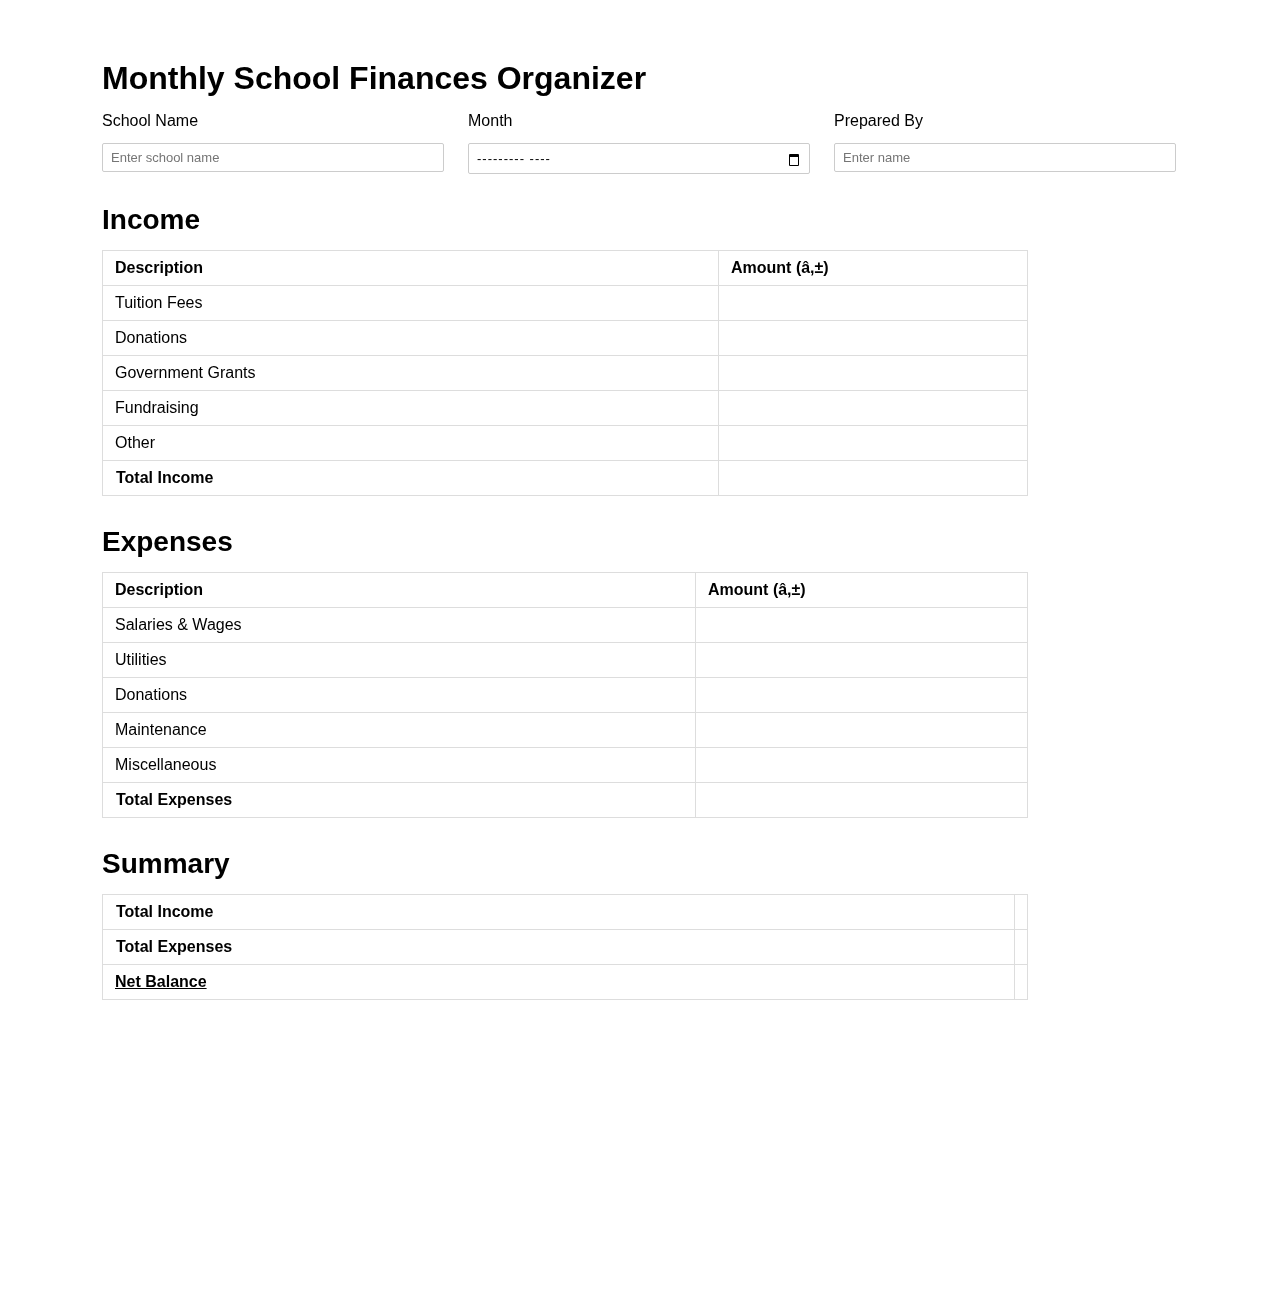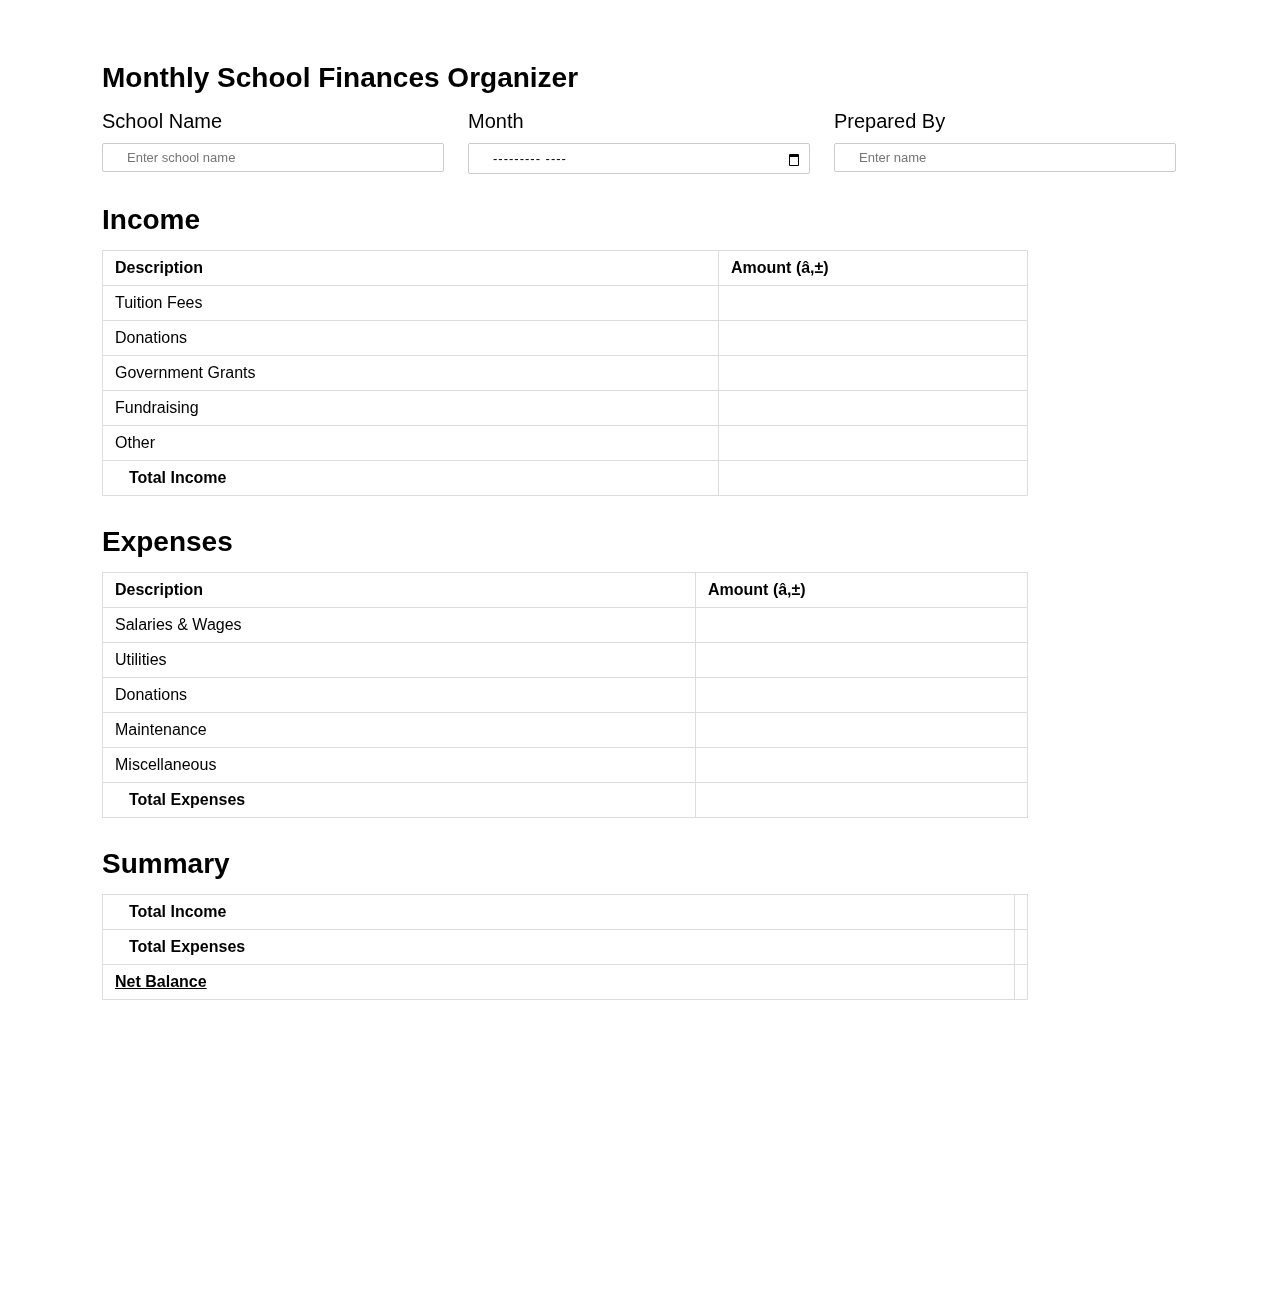--- a/index.html
+++ b/index.html
@@ -1,31 +1,31 @@
 <!DOCTYPE html>
 <html><head>
 <meta charset="utf-8">
 <style>
   html, body { margin:0; padding:0; background:#ffffff; }
   body { font-family: "Liberation Sans", sans-serif; color:#000; width:1278px; height:1300px; }
   .container { position:absolute; left:102px; top:0; width:1074px; }
-  h1 { position:absolute; top:58px; left:0; margin:0; font-size:28px; font-weight:bold; line-height:40px; white-space:nowrap; }
+  h1 { position:absolute; top:58px; left:0; margin:0; font-size:32px; font-weight:bold; line-height:40px; white-space:nowrap; }
   .fields { position:absolute; top:111px; left:0; width:1074px; display:flex; gap:24px; }
   .field { flex:1; display:flex; flex-direction:column; }
-  .field label { font-size:20px; line-height:20px; height:20px; margin-bottom:12px; }
-  .input { box-sizing:border-box; height:29px; border:1px solid #ccc; border-radius:2px; font-size:13px; color:#757575; padding:0 24px; display:flex; align-items:center; background:#fff; }
+  .field label { font-size:16px; line-height:20px; height:20px; margin-bottom:12px; }
+  .input { box-sizing:border-box; height:29px; border:1px solid #ccc; border-radius:2px; font-size:13px; color:#757575; padding:0 8px; display:flex; align-items:center; background:#fff; }
   .input.month { height:31px; color:#000; justify-content:space-between; padding-right:10px; }
   .month-mask { letter-spacing:1px; font-size:13px; }
   .cal-icon { width:10px; height:11px; position:relative; }
   .cal-icon::before { content:""; position:absolute; left:0; top:1px; width:8px; height:8px; border:1px solid #000; border-top-width:3px; border-radius:1px; }
   h2 { position:absolute; left:0; margin:0; font-size:28px; font-weight:bold; line-height:30px; }
   table { position:absolute; left:0; width:926px; border-collapse:collapse; font-size:16px; }
   td, th { border:1px solid #ddd; height:35px; box-sizing:border-box; padding:0 12px; text-align:left; vertical-align:middle; }
   th { font-weight:bold; }
-  td.bold { font-weight:bold; padding-left:26px; }
+  td.bold { font-weight:bold; padding-left:13px; }
   td.amount { padding:0; }
 </style>
 </head>
 <body>
 
 <div class="container">
   <h1>Monthly School Finances Organizer</h1>
 
   <div class="fields">
     <div class="field">

